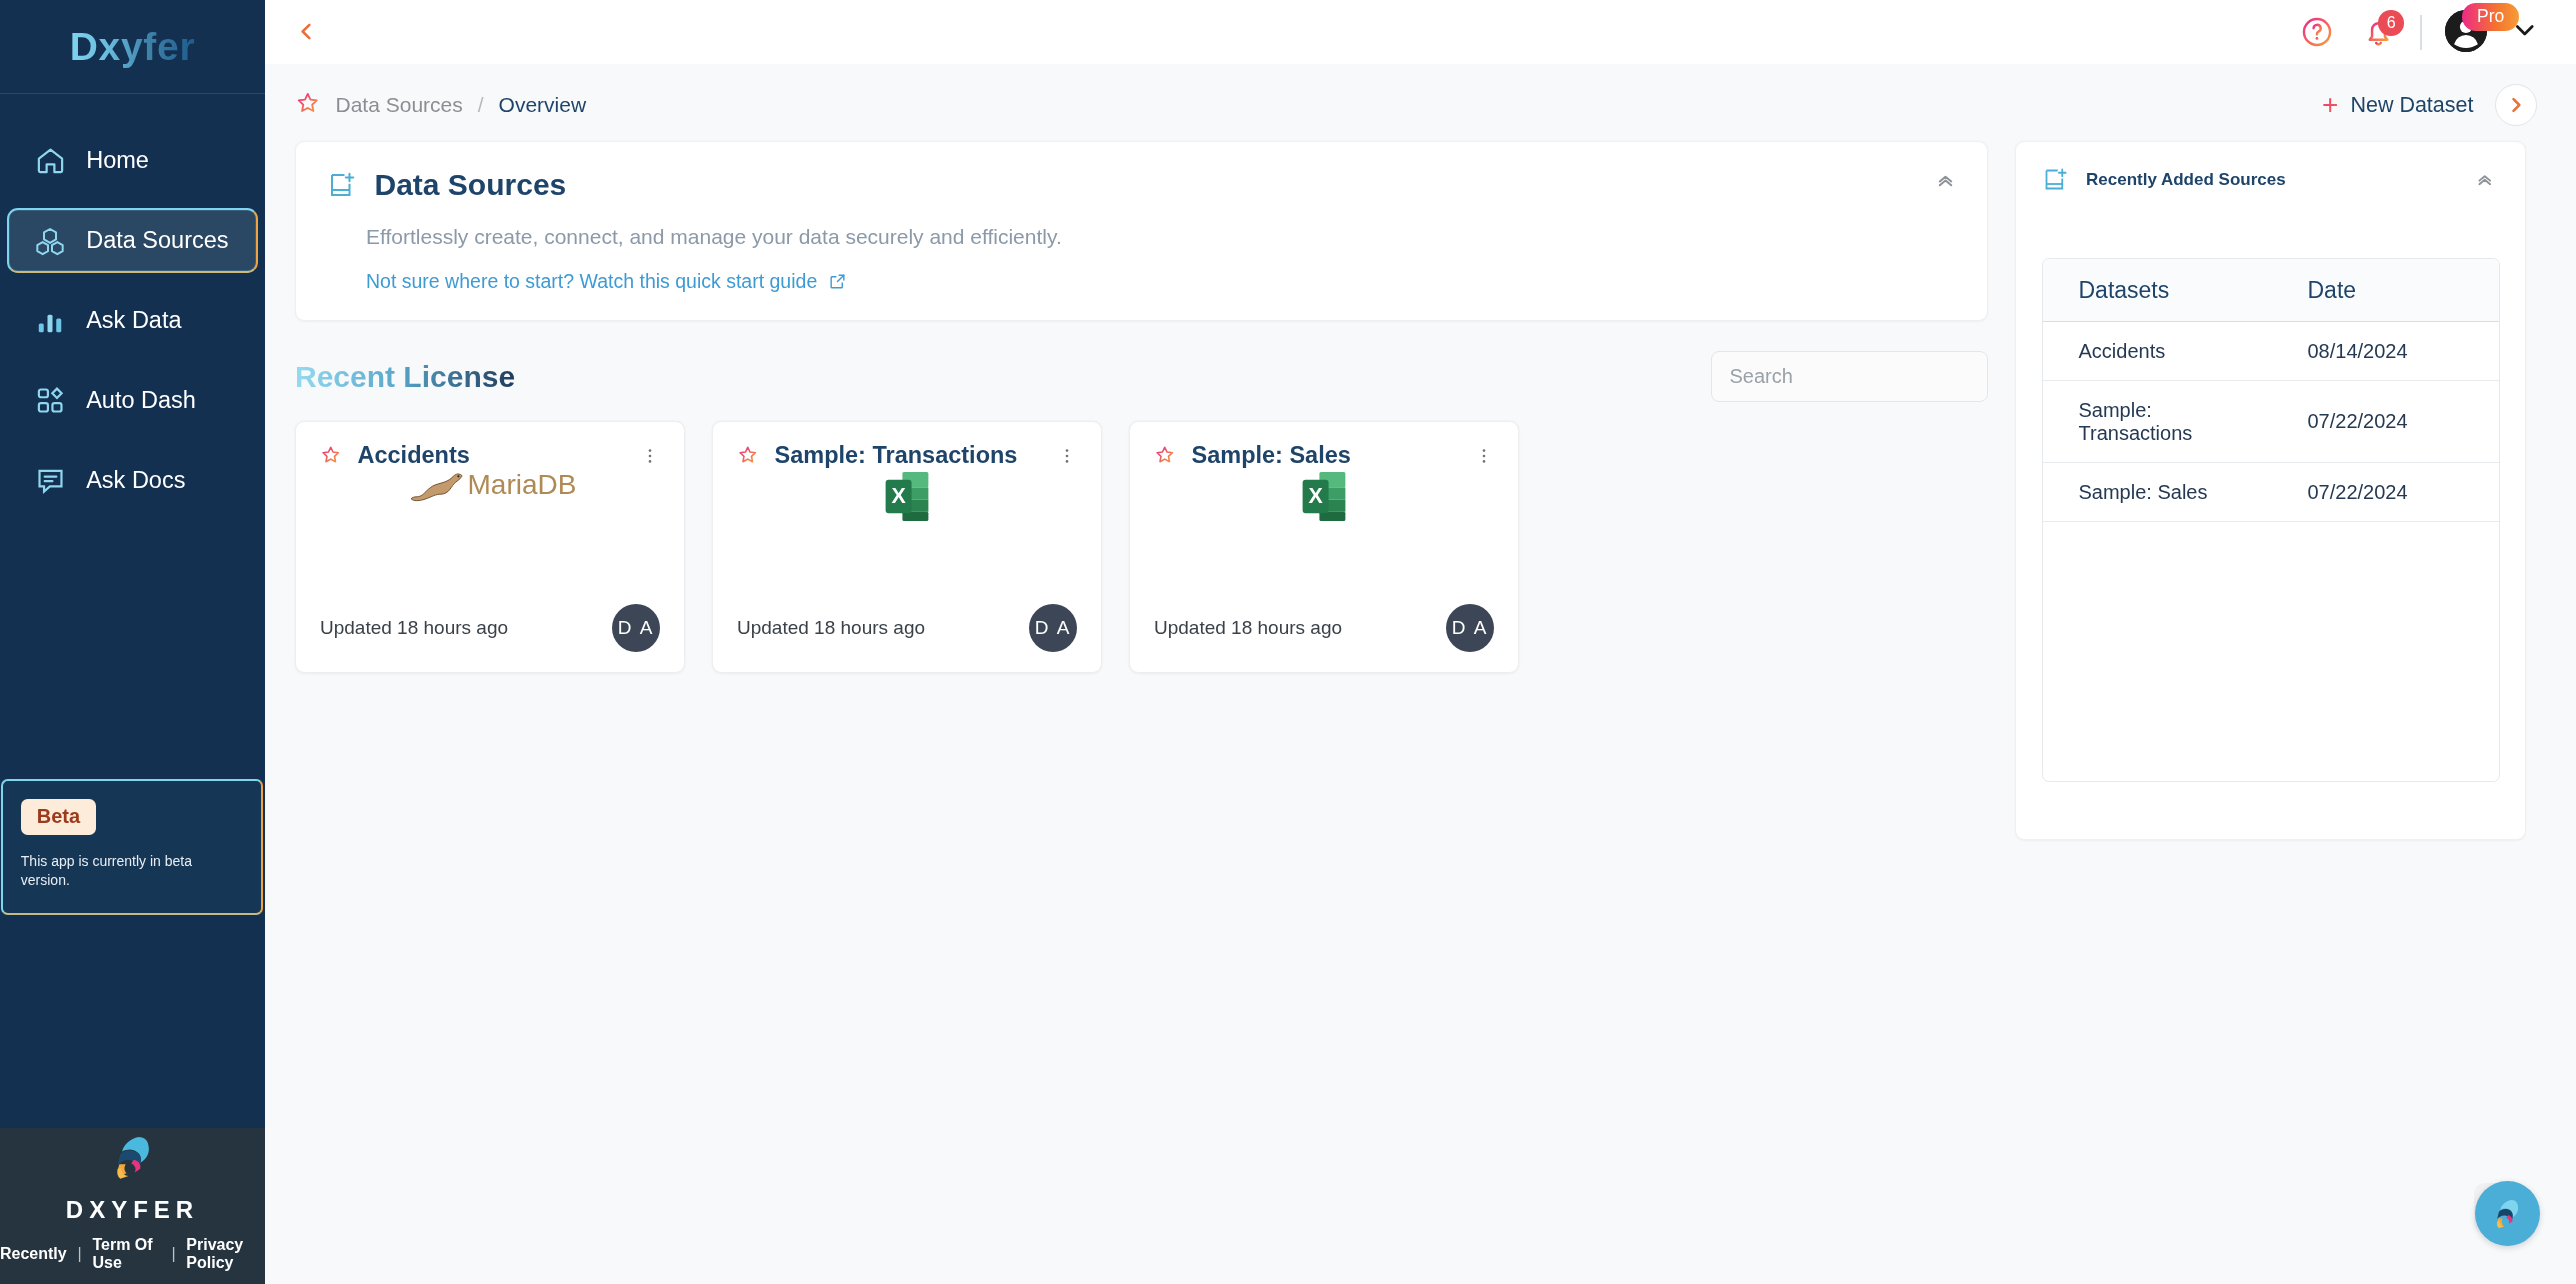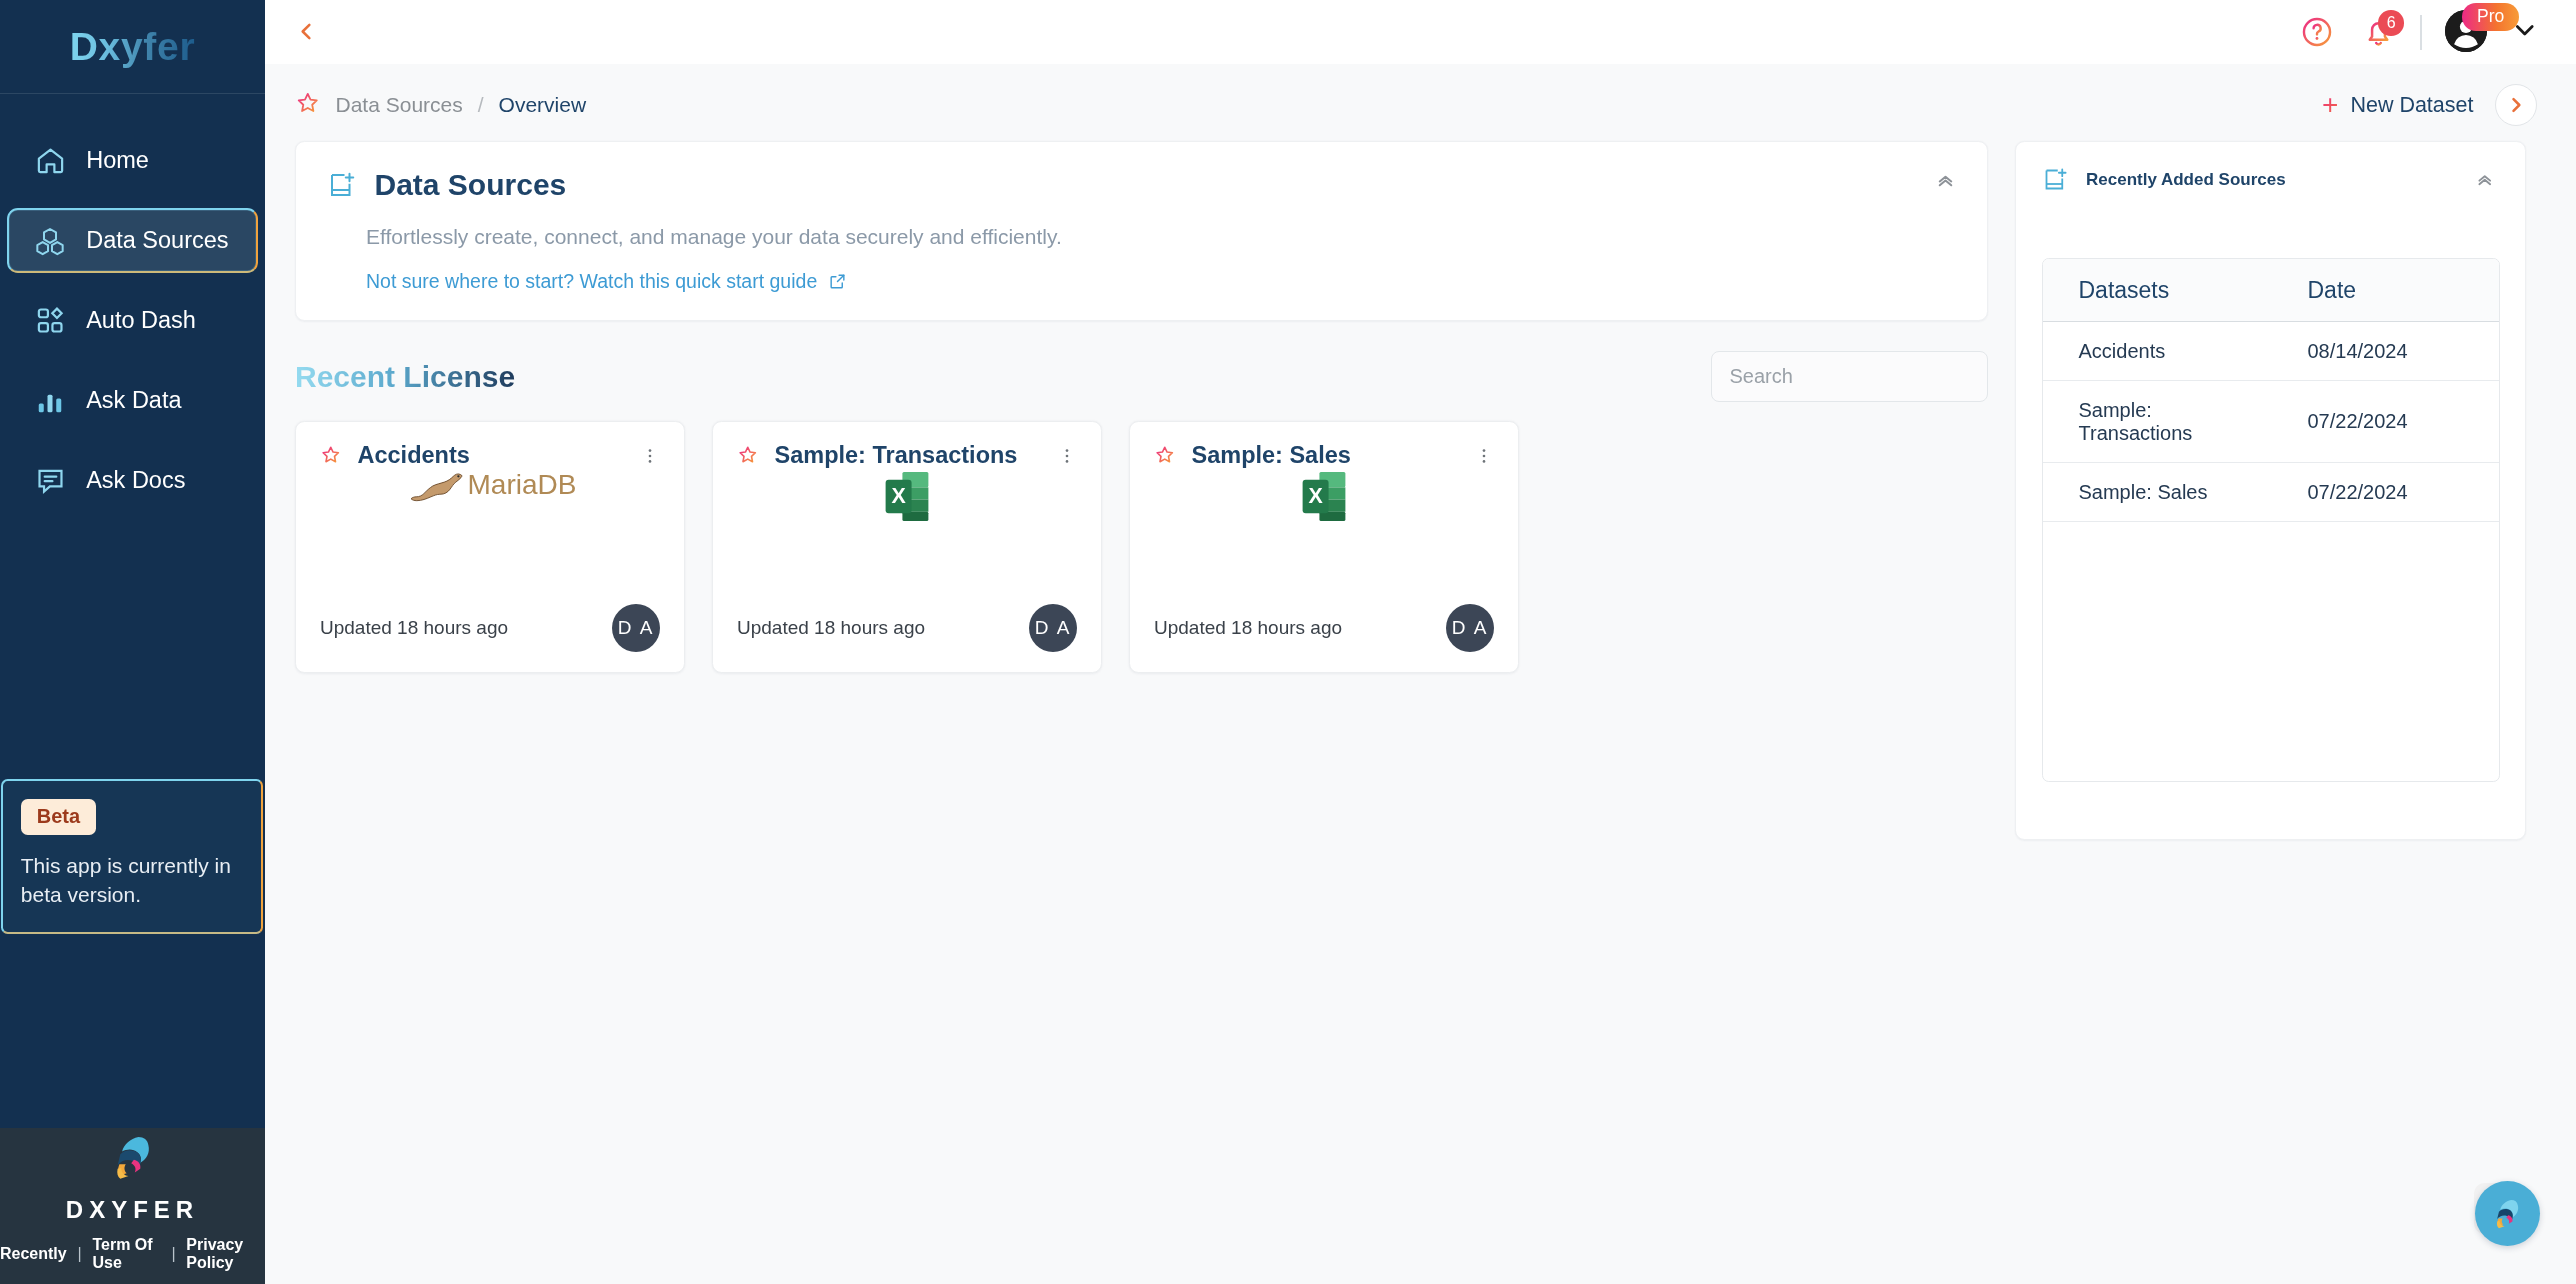--- a/index.html
+++ b/index.html
@@ -47,21 +47,21 @@
 
   .beta-card {
     position: absolute; left: 1.3px; top: 779px; width: 262px;
     background: #163655; border: 2px solid #7fd4ee; border-right-color: #f0a33e;
     border-bottom-color: #c6ba86; border-radius: 6.7px; padding: 17.5px 17.5px 23px 17.5px;
   }
   .beta-badge {
     display: inline-block; background: #fdecd9; color: #9c3a1c;
     font-weight: bold; font-size: 20px; padding: 6.7px 16px; border-radius: 6.7px;
   }
-  .beta-text { color: #e8eef4; font-size: 21px; line-height: 1.35; margin-top: 17.5px; }
+  .beta-text { color: #e8eef4; font-size: 14px; line-height: 1.35; margin-top: 17.5px; }
 
   .side-footer {
     position: absolute; bottom: 0; left: 0; width: 265px;
     background: #263440; padding-bottom: 8px;
   }
   .ribbon { width: 58px; height: 58px; margin: 0 auto 9.4px auto; display:block; }
   .brand-word {
     text-align: center; color: #ffffff; font-size: 24px;
     font-weight: bold; letter-spacing: 6px; margin-bottom: 12px;
   }
@@ -240,39 +240,39 @@
             <path d="M12 3 7.5 5.6v5.2L12 13.4l4.5-2.6V5.6z"></path>
             <path d="M6.5 12.8 2.5 15.1v4.5l4 2.3 4-2.3v-4.5z"></path>
             <path d="M17.5 12.8l-4 2.3v4.5l4 2.3 4-2.3v-4.5z"></path>
           </svg>
         </span>
         <span>Data Sources</span>
       </div>
 
       <div class="nav-item">
         <span class="nav-icon">
+          <svg width="30" height="30" viewBox="0 0 24 24">
+            <rect x="3" y="14" width="4" height="7" rx="1.2" fill="#6cc6e6"></rect>
+            <rect x="10" y="7" width="4" height="14" rx="1.2" fill="#8fd6ee"></rect>
+            <rect x="17" y="10" width="4" height="11" rx="1.2" fill="#6cc6e6"></rect>
+          </svg>
+        </span>
+        <span>Ask Data</span>
+      </div>
+
+      <div class="nav-item">
+        <span class="nav-icon">
           <svg width="31" height="31" viewBox="0 0 24 24" fill="none" stroke="#8fd6ee" stroke-width="1.7">
             <rect x="3" y="3.5" width="7" height="6" rx="1.6"></rect>
             <rect x="3" y="14" width="7" height="6.5" rx="1.6"></rect>
             <rect x="13.5" y="14" width="7" height="6.5" rx="1.6"></rect>
             <path d="M17 2.8l3.6 3.6L17 10 13.4 6.4z"></path>
           </svg>
         </span>
         <span>Auto Dash</span>
-      </div>
-
-      <div class="nav-item">
-        <span class="nav-icon">
-          <svg width="30" height="30" viewBox="0 0 24 24">
-            <rect x="3" y="14" width="4" height="7" rx="1.2" fill="#6cc6e6"></rect>
-            <rect x="10" y="7" width="4" height="14" rx="1.2" fill="#8fd6ee"></rect>
-            <rect x="17" y="10" width="4" height="11" rx="1.2" fill="#6cc6e6"></rect>
-          </svg>
-        </span>
-        <span>Ask Data</span>
       </div>
 
       <div class="nav-item">
         <span class="nav-icon">
           <svg width="31" height="31" viewBox="0 0 24 24" fill="none" stroke="#8fd6ee" stroke-width="1.7" stroke-linecap="round">
             <path d="M3.5 4.5h17v12h-9l-4.5 4v-4h-3.5z"></path>
             <path d="M7.5 9h9M7.5 12.5h6"></path>
           </svg>
         </span>
         <span>Ask Docs</span>

